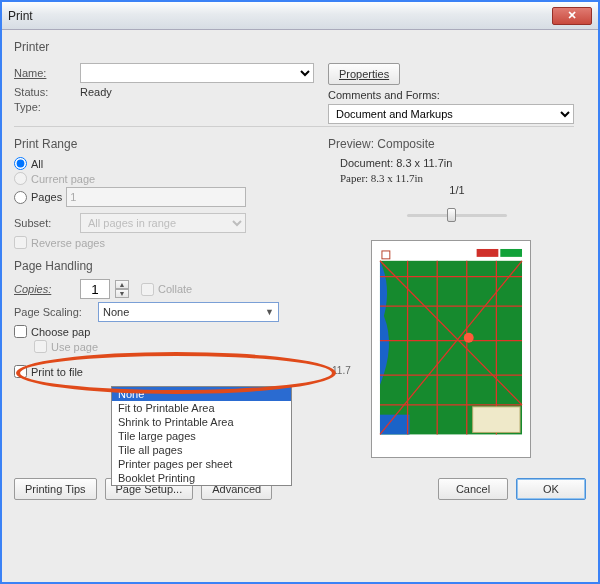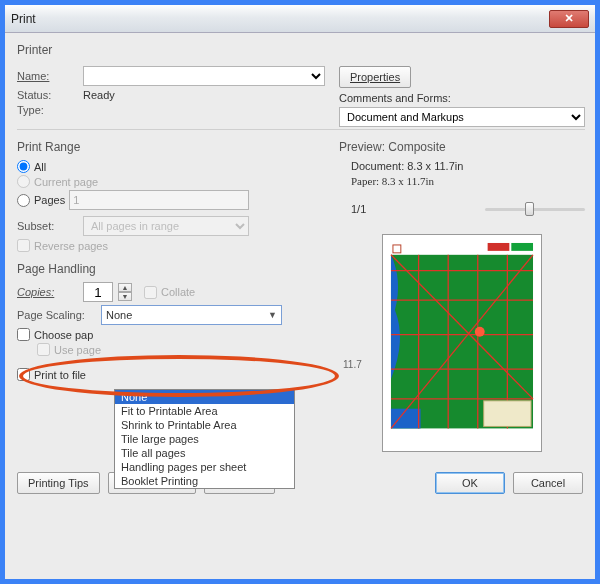--- a/index.html
+++ b/index.html
@@ -1,21 +1,21 @@
 <!DOCTYPE html>
 <html><head>
 <meta charset="utf-8">
 <style>
   * { box-sizing: border-box; font-family: "Segoe UI", Tahoma, sans-serif; }
   body { margin: 0; background: #f0f0f0; width: 600px; height: 584px; overflow: hidden; font-size: 11px; color: #333; }
-  .window { border: 5px solid #3b82f6; background: #ececec; width: 600px; height: 584px; position: relative; }
+  .window { border: 2px solid #3b82f6; background: #ececec; width: 600px; height: 584px; position: relative; }
   .titlebar { height: 28px; background: linear-gradient(#fdfefe, #e6eaee 45%, #d7dde4); display: flex; align-items: center; padding: 0 6px; border-bottom: 1px solid #aab; }
   .titlebar .title { font-size: 12px; flex: 1; color: #222; }
   .titlebar .close { width: 40px; height: 18px; background: linear-gradient(#e07b72,#c8493d); border: 1px solid #963028; border-radius: 2px; display: flex; align-items: center; justify-content: center; color: #fff; font-weight: bold; font-size: 11px; cursor: default; }
-  .body { padding: 6px 10px 10px 12px; position: relative; }
+  .body { padding: 6px 24px 10px 12px; position: relative; }
   .group-title { font-size: 12px; color: #555; margin: 4px 0 6px 0; }
   .sep { border: none; border-top: 1px solid #cfcfcf; margin: 2px 0 6px 0; }
   .row { display: flex; align-items: center; margin: 3px 0; gap: 6px; }
   .lbl { min-width: 60px; color: #555; }
   .disabled { color: #aaa; }
   input.txt, select.sel { height: 20px; border: 1px solid #b5b5b5; background: #fff; font-size: 11px; padding: 1px 3px; }
   .btn { height: 22px; border: 1px solid #9a9a9a; background: linear-gradient(#fdfdfd,#e8e8e8); border-radius: 2px; padding: 0 10px; font-size: 11px; cursor: default; line-height: 20px; display: inline-flex; align-items: center; }
   .btn.primary { border-color: #4a90d9; box-shadow: 0 0 0 1px #8fc2f0 inset; }
   .cols { display: flex; gap: 14px; }
   .left { flex: 1.05; }
@@ -143,21 +143,21 @@
             <input type="checkbox" style="">
             <span>Print to file</span>
           </div>
     </div>
 
     <div class="right">
       <div class="group-title">Preview: Composite</div>
       <div style="padding-left:12px;">
         <div>Document: 8.3 x 11.7in</div>
         <div style="margin-top:3px;font-family:Liberation Serif, serif;">Paper: 8.3 x 11.7in</div>
-        <div class="row" style="margin-top:15px;">
+        <div class="row" style="margin-top:0;flex-direction:column;">
           <span>1/1</span>
           <div style="flex:1"></div>
           <div class="slider">
                 <div class="track"></div>
                 <div class="thumb"></div>
               </div>
         </div>
       </div>
       <div style="position:relative; height:260px;">
         <span class="brace" style="top:0; left:50%; transform:translateX(-50%);">8.26</span>
@@ -193,32 +193,32 @@
       </div>
     </div>
   </div>
 
   <div class="dropdown-open" id="scaling-dd" style="left:109px; top:356px;">
         <div class="opt sel">None</div>
         <div class="opt">Fit to Printable Area</div>
         <div class="opt">Shrink to Printable Area</div>
         <div class="opt">Tile large pages</div>
         <div class="opt">Tile all pages</div>
-        <div class="opt">Handling pages per sheet</div>
+        <div class="opt">Printer pages per sheet</div>
         <div class="opt">Booklet Printing</div>
       </div>
 
   <div class="ellipse" style="left:14px; top:322px; width:320px; height:42px;"></div>
 
   <div class="footer">
     <div class="rbtns">
       <span class="btn">Printing Tips</span>
       <span class="btn">Page Setup...</span>
       <span class="btn">Advanced</span>
     </div>
     <div class="rbtns">
+      <span class="btn" style="min-width:70px; justify-content:center;">Cancel</span>
       <span class="btn primary" style="min-width:70px; justify-content:center;">OK</span>
-      <span class="btn" style="min-width:70px; justify-content:center;">Cancel</span>
     </div>
   </div>
 
 </div>
 </div>
 
 </body></html>

